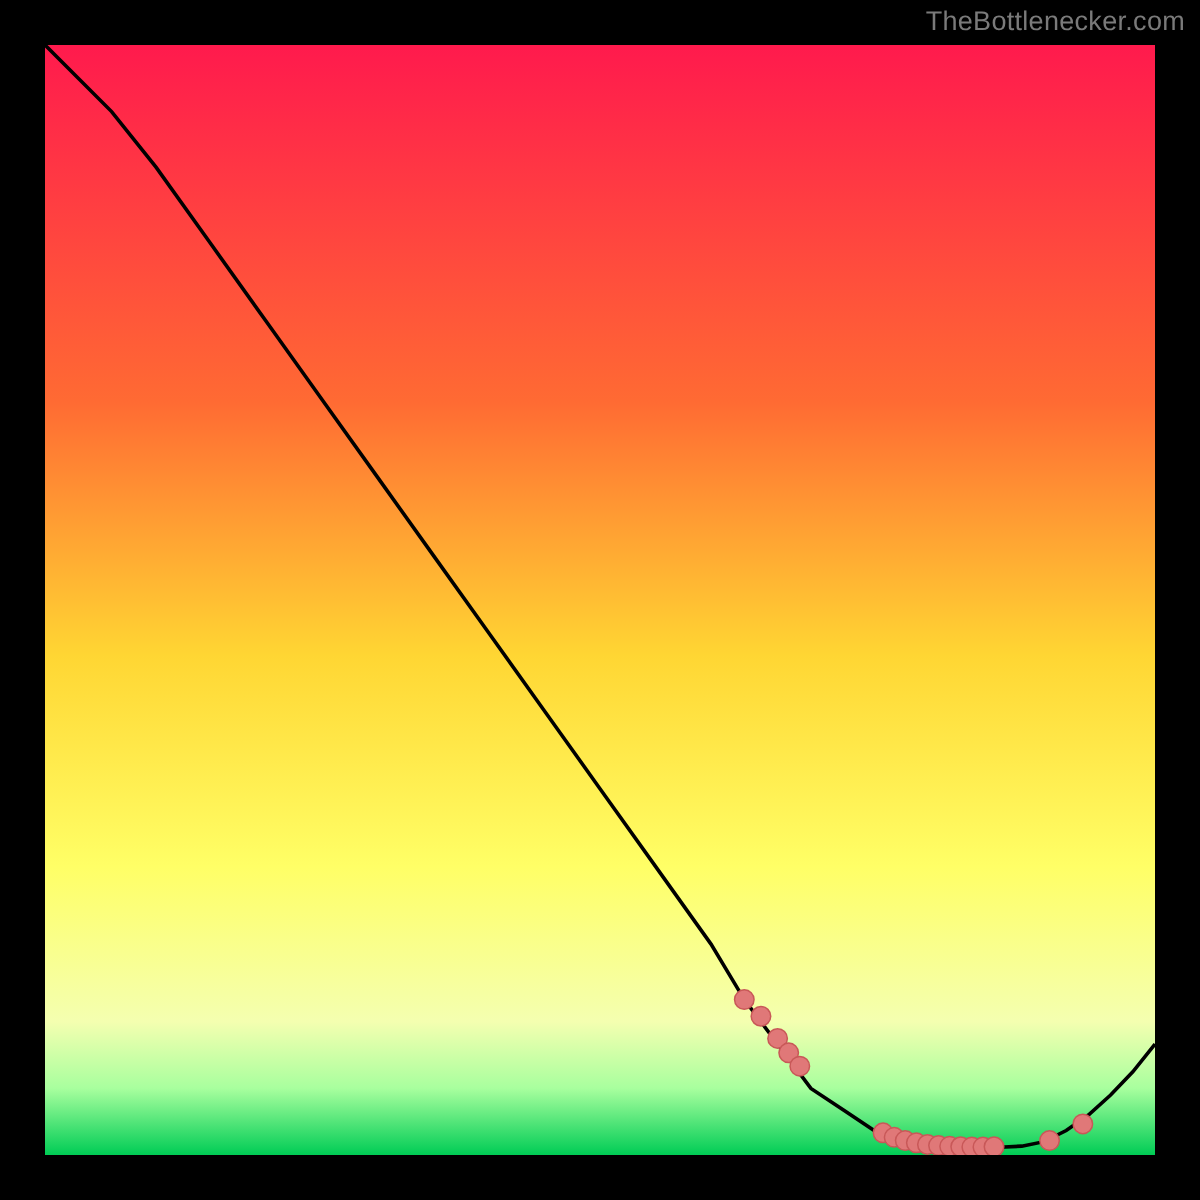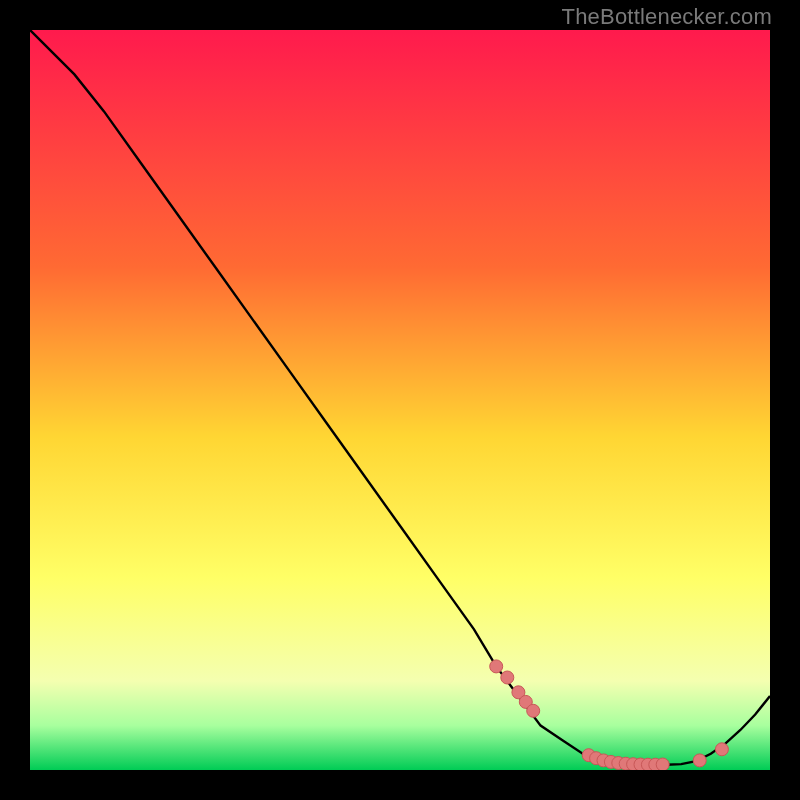--- a/index.html
+++ b/index.html
@@ -13,23 +13,23 @@
   }
   .frame {
     position: relative;
     width: 800px;
     height: 800px;
     background: #000;
   }
   .watermark {
     position: absolute;
     top: 4px;
-    right: 28px;
+    right: 10px;
     color: #7a7a7a;
-    font-size: 22px;
+    font-size: 18px;
     font-weight: 500;
     letter-spacing: 0.2px;
     user-select: none;
     margin-left: 20px;
   }
   .plot {
     position: absolute;
     left: 30px;
     top: 30px;
     width: 740px;

